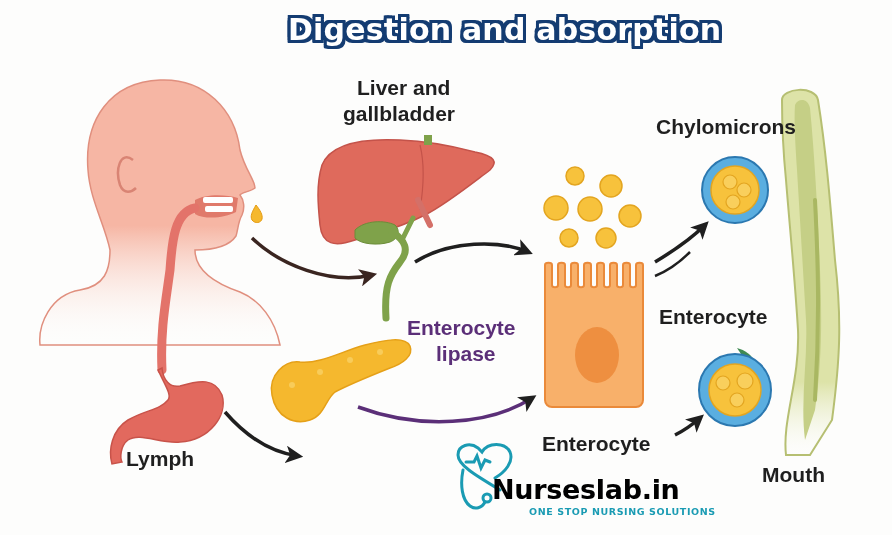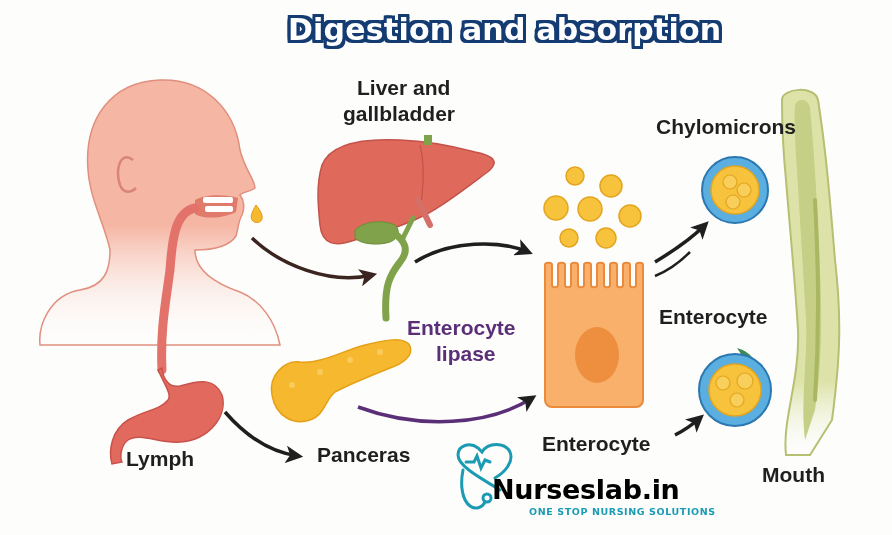--- a/index.html
+++ b/index.html
@@ -135,21 +135,20 @@
   <div class="lbl" style="left:656px;top:115px;font-size:21px;">Chylomicrons</div>
 
   <div class="lbl" style="left:343px;top:102px;font-size:21px;">gallbladder</div>
 
   <div class="lbl" style="left:659px;top:305px;font-size:21px;">Enterocyte</div>
 
   <div class="lbl purple" style="left:407px;top:316px;font-size:21px;">Enterocyte</div>
   <div class="lbl purple" style="left:436px;top:342px;font-size:21px;">lipase</div>
 
   <div class="lbl" style="left:126px;top:447px;font-size:21px;">Lymph</div>
-  <div class="lbl" style="left:317px;top:443px;font-size:21px;">Panceras</div>
 
   <div class="lbl" style="left:542px;top:432px;font-size:21px;">Enterocyte</div>
 
   <div class="lbl" style="left:762px;top:463px;font-size:21px;">Mouth</div>
 
   <div class="logo-text">Nurseslab.in</div>
   <div class="logo-tag">ONE STOP NURSING SOLUTIONS</div>
 </div>
 
 </body></html>

